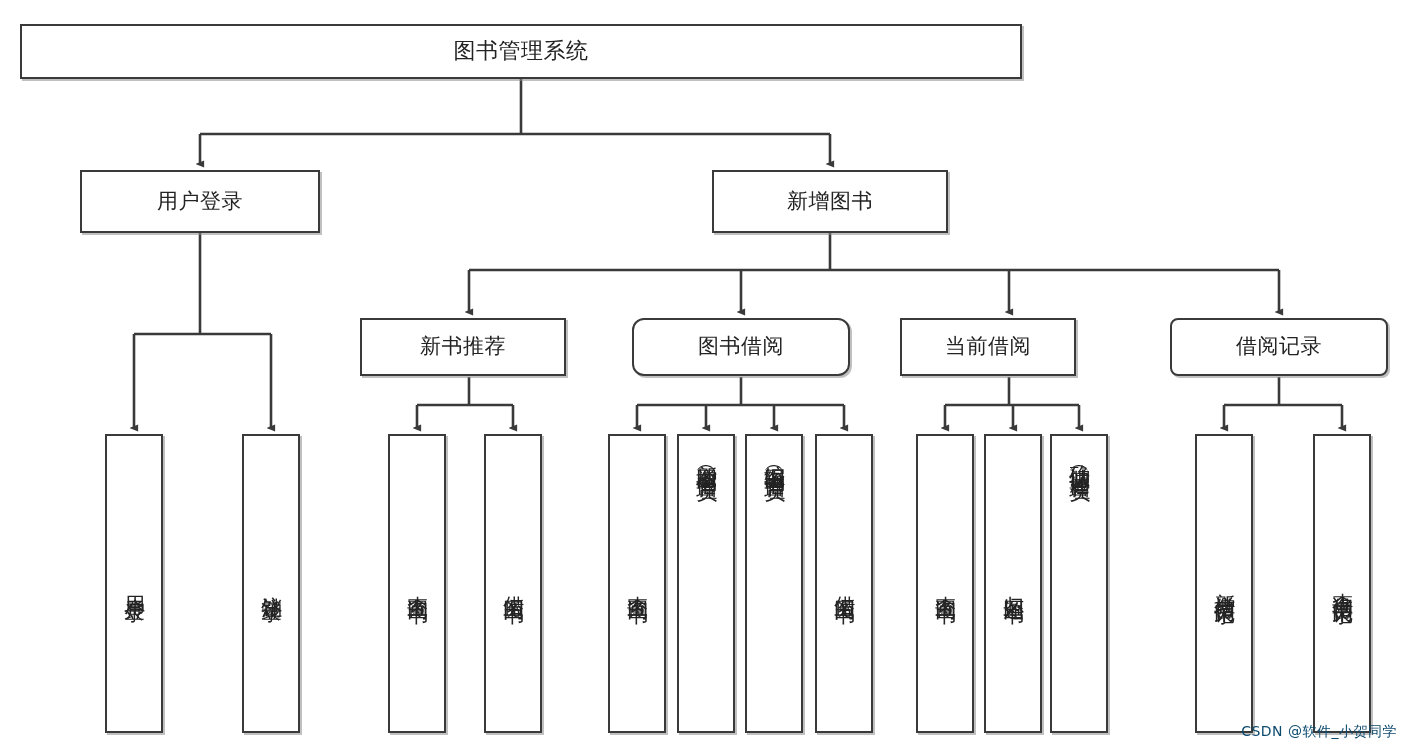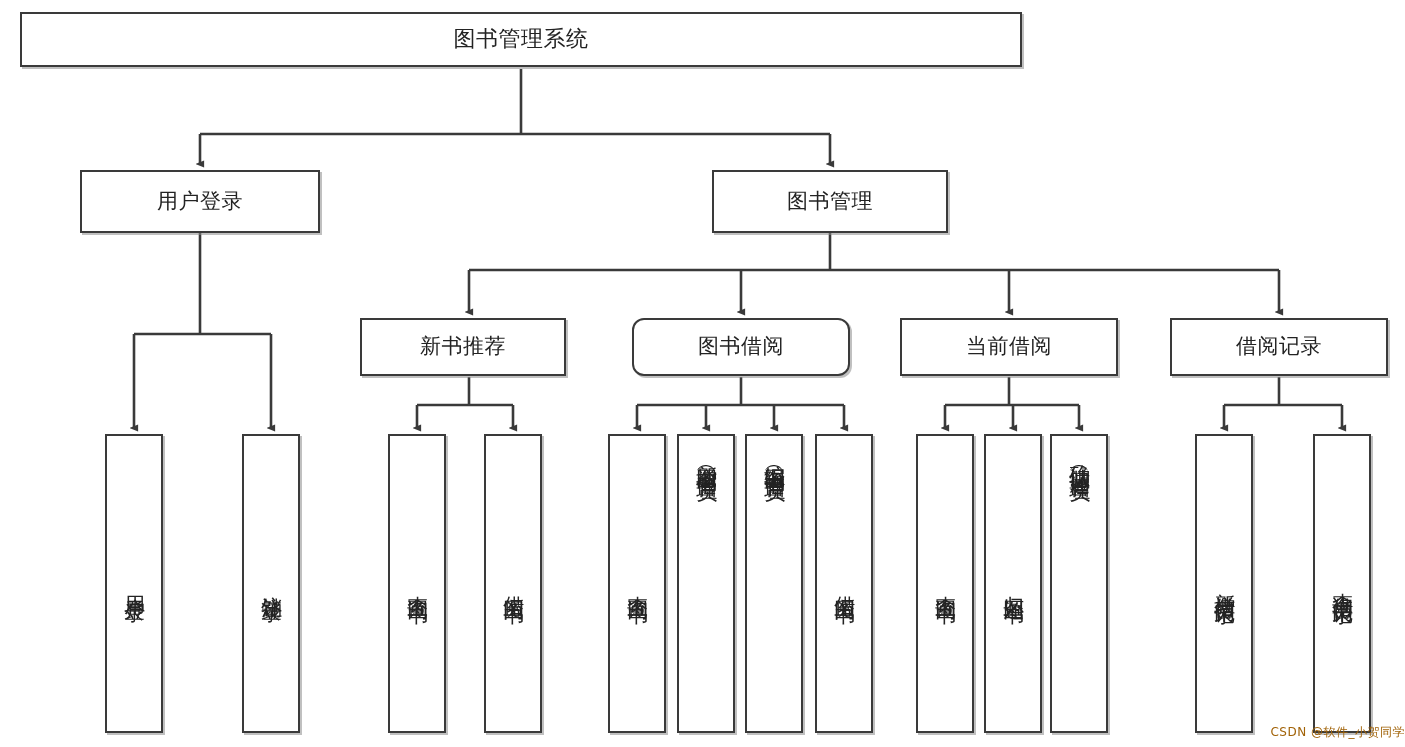--- a/index.html
+++ b/index.html
@@ -61,24 +61,24 @@
     letter-spacing: 2.5px;
     white-space: pre;
     text-align: left;
   }
   .node.vert.mid {
     align-items: center;
     padding-top: 0;
   }
   #watermark {
     position: absolute;
-    right: 0;
+    right: 8px;
     bottom: 6px;
-    font-size: 12px;
-    color: #a16207;
+    font-size: 14px;
+    color: #0c4a6e;
     letter-spacing: 0.5px;
     z-index: 5;
     white-space: pre;
   }
 </style>
 </head>
 <body>
 
 <div id="canvas">
 
@@ -128,41 +128,41 @@
       <path d="M1013,405 L1013,428" marker-end="url(#arrow)"></path>
       <path d="M1079,405 L1079,428" marker-end="url(#arrow)"></path>
 
       <path d="M1279,377 L1279,405"></path>
       <path d="M1224,405 L1342,405"></path>
       <path d="M1224,405 L1224,428" marker-end="url(#arrow)"></path>
       <path d="M1342,405 L1342,428" marker-end="url(#arrow)"></path>
     </g>
   </svg>
 
-  <div class="node horiz root" style="left:20px; top:12px; width:1002px; height:55px;">
+  <div class="node horiz root" style="left:20px; top:24px; width:1002px; height:55px;">
     <span class="lbl">图书管理系统</span>
   </div>
 
   <div class="node horiz" style="left:80px; top:170px; width:240px; height:63px;">
     <span class="lbl">用户登录</span>
   </div>
   <div class="node horiz" style="left:712px; top:170px; width:236px; height:63px;">
-    <span class="lbl">图书管理</span>
+    <span class="lbl">新增图书</span>
   </div>
 
   <div class="node horiz" style="left:360px; top:318px; width:206px; height:58px;">
     <span class="lbl">新书推荐</span>
   </div>
   <div class="node horiz" style="left:632px; top:318px; width:218px; height:58px;border-radius:12px;">
     <span class="lbl">图书借阅</span>
   </div>
-  <div class="node horiz" style="left:900px; top:318px; width:218px; height:58px;font-family:Liberation Serif, serif;">
+  <div class="node horiz" style="left:900px; top:318px; width:176px; height:58px;font-family:Liberation Serif, serif;">
     <span class="lbl">当前借阅</span>
   </div>
-  <div class="node horiz" style="left:1170px; top:318px; width:218px; height:58px;">
+  <div class="node horiz" style="left:1170px; top:318px; width:218px; height:58px;border-radius:8px;">
     <span class="lbl">借阅记录</span>
   </div>
 
   <div class="node vert mid" style="left:105px; top:434px; width:58px; height:299px;">
     <span class="lbl">用户登录</span>
   </div>
   <div class="node vert mid" style="left:242px; top:434px; width:58px; height:299px;">
     <span class="lbl">注销登录</span>
   </div>
 

